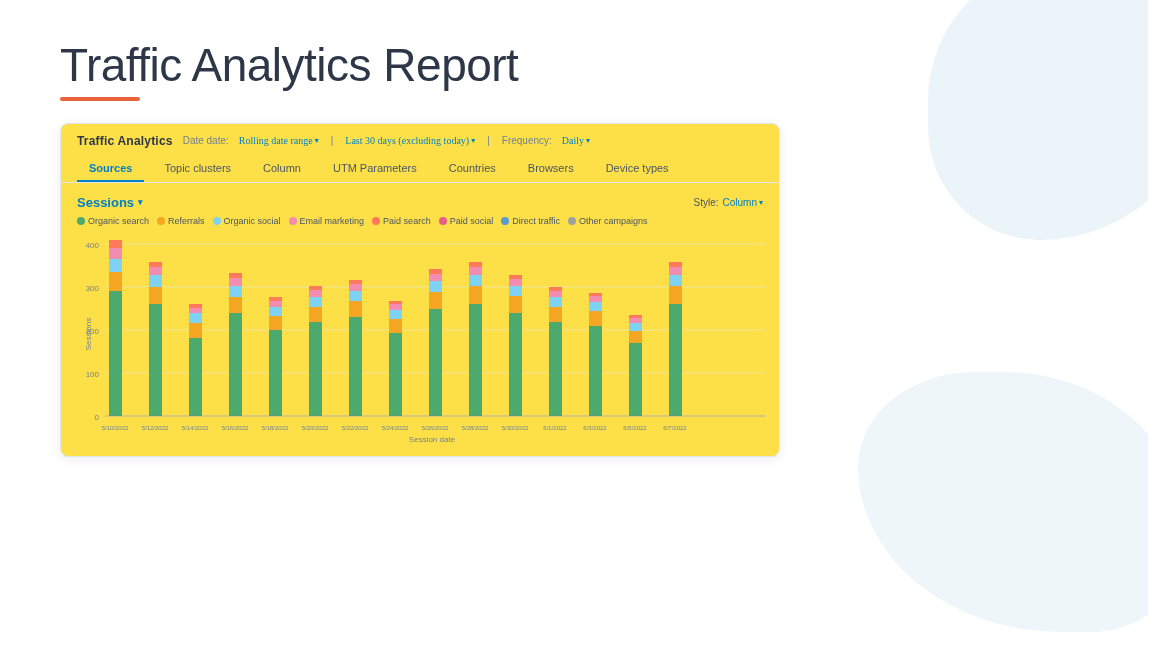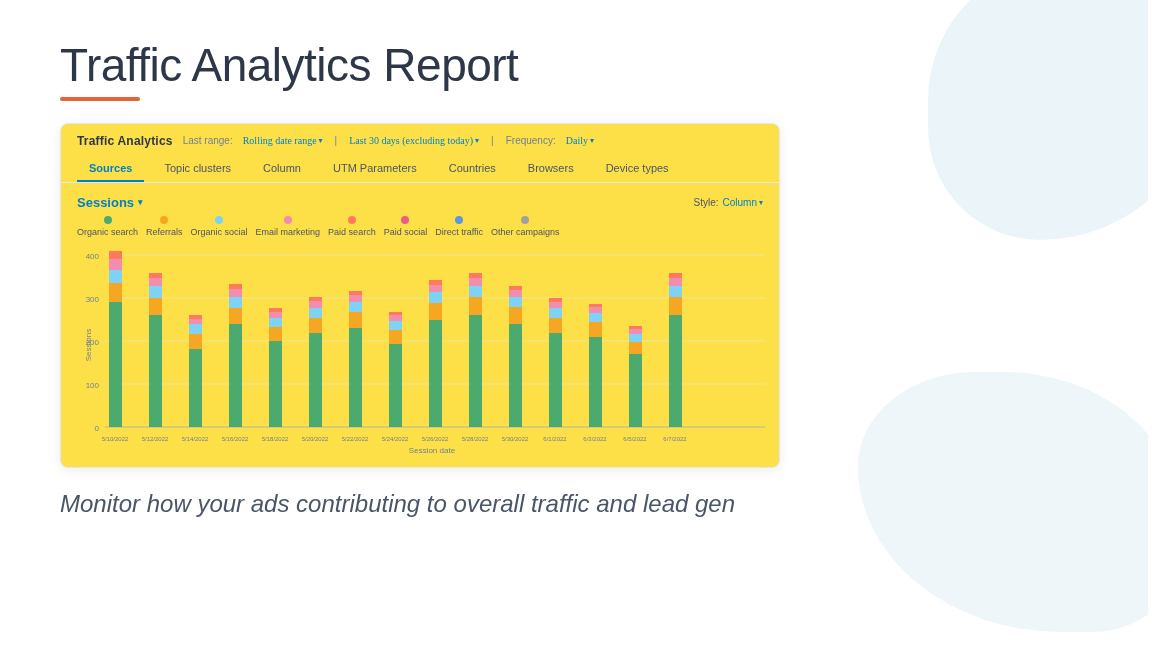--- a/index.html
+++ b/index.html
@@ -270,21 +270,20 @@
       gap: 8px;
       margin-bottom: 8px;
     }
 
     .legend-item {
       display: flex;
       align-items: center;
       gap: 3px;
       font-size: 9px;
       color: #4a5568;
-      flex-direction: column;
     }
 
     .legend-dot {
       width: 8px;
       height: 8px;
       border-radius: 50%;
     }
 
     
     .chart-svg-wrapper {
@@ -309,21 +308,21 @@
 
   <div class="content">
     <h1 class="page-title">Traffic Analytics Report</h1>
     <div class="title-underline"></div>
 
     <div class="dashboard-card">
 
       <div class="card-header">
         <div class="card-title-row">
           <span class="card-brand">Traffic Analytics</span>
-          <span class="filter-label">Last range:</span>
+          <span class="filter-label">Date date:</span>
           <span class="filter-link">Rolling date range</span>
           <span class="filter-separator">|</span>
           <span class="filter-link">Last 30 days (excluding today)</span>
           <span class="filter-separator">|</span>
           <span class="filter-label">Frequency:</span>
           <span class="filter-link">Daily</span>
         </div>
         <div class="card-tabs">
           <div class="card-tab active">Sources</div>
           <div class="card-tab">Topic clusters</div>
@@ -533,15 +532,14 @@
             </g>
 
             <line x1="28" y1="182" x2="688" y2="182" stroke="#718096" stroke-width="0.5"></line>
 
             <text x="355" y="208" font-size="8" fill="#718096" text-anchor="middle">Session date</text>
           </svg>
         </div>
       </div>
     </div>
 
-    <p class="bottom-tagline">Monitor how your ads contributing to overall traffic and lead gen</p>
   </div>
 </div>
 
 </body></html>

